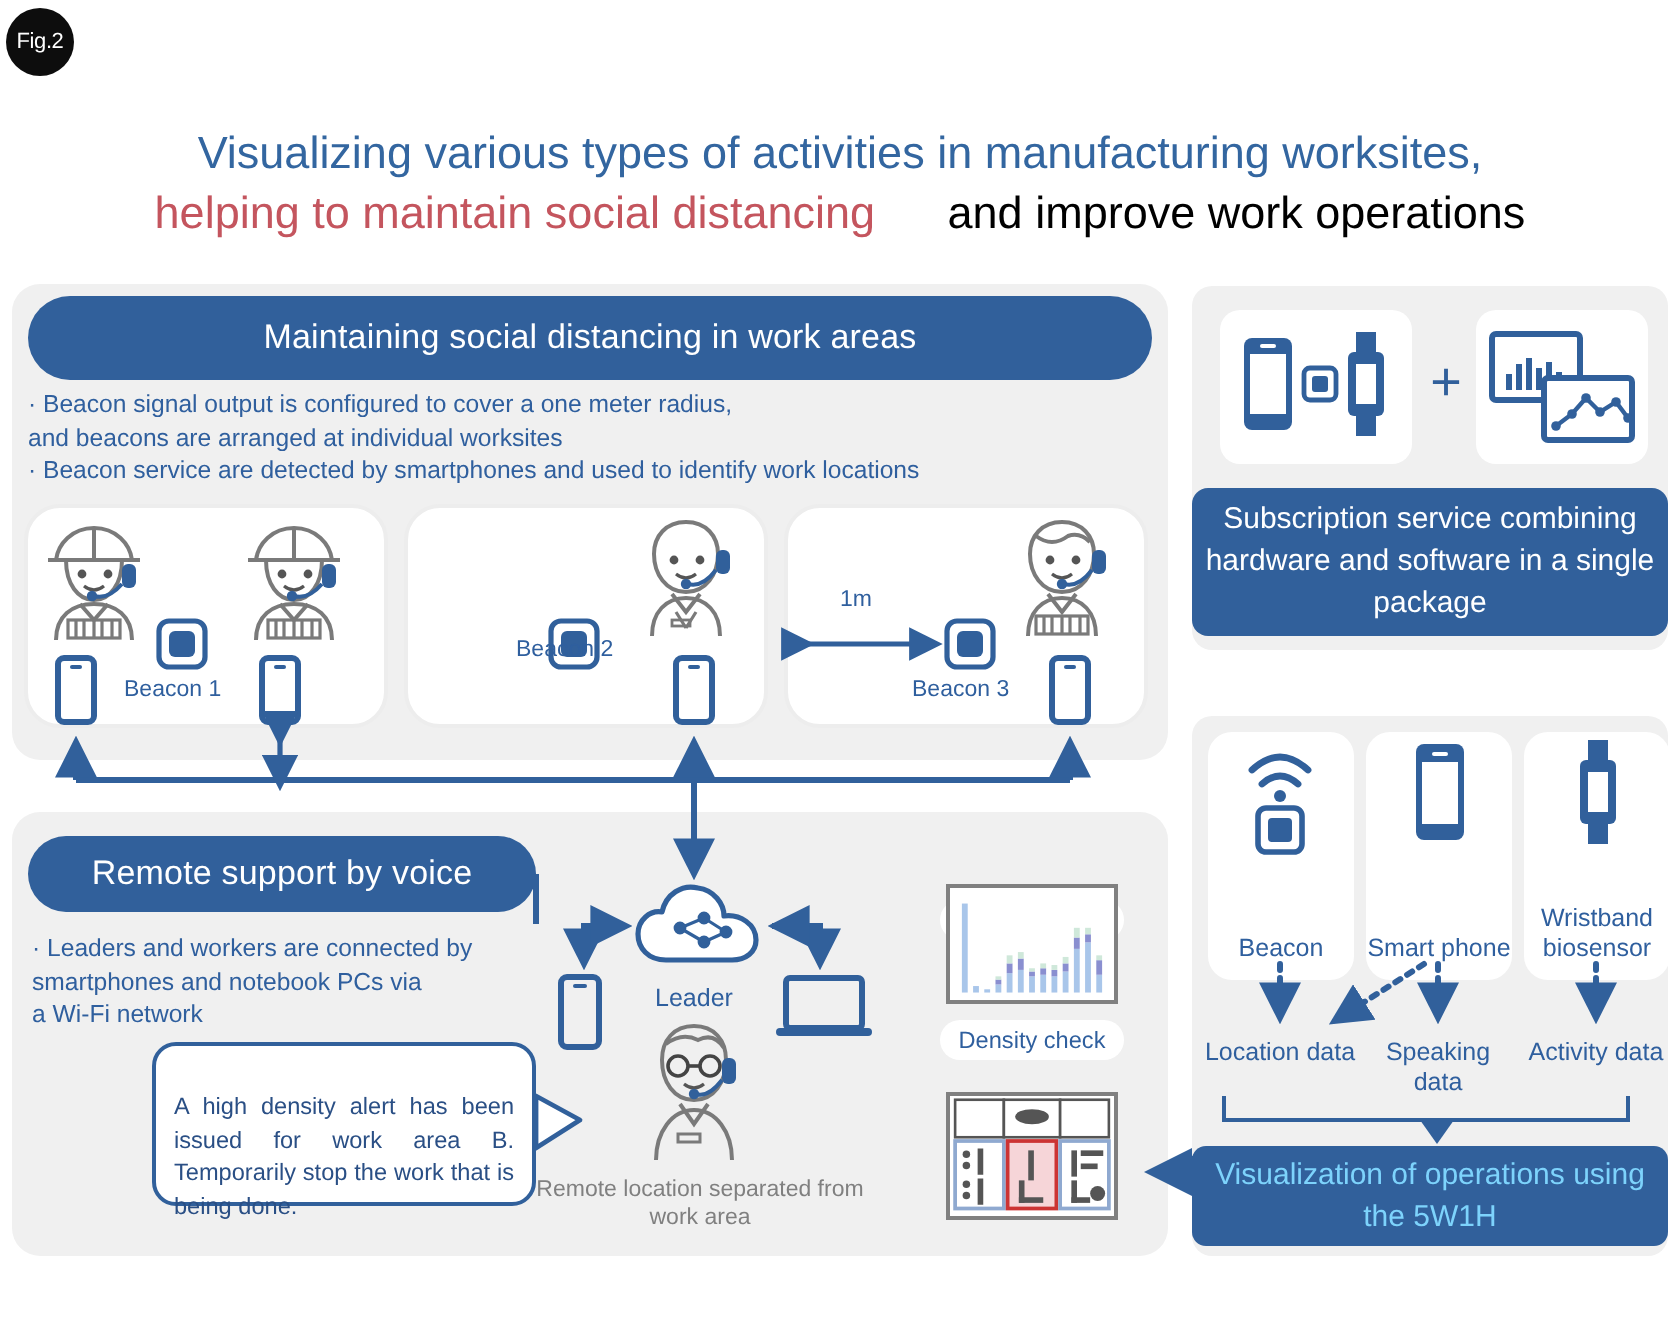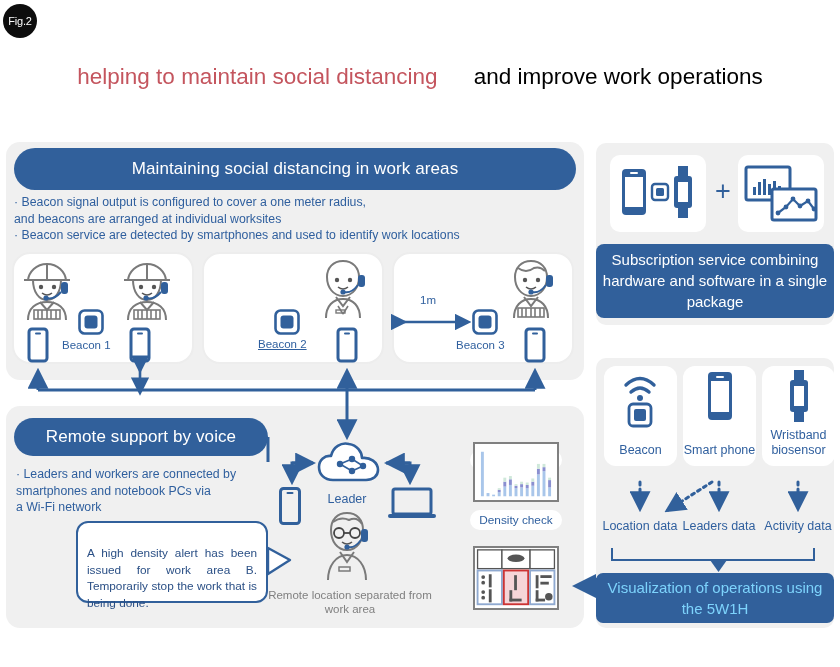--- a/index.html
+++ b/index.html
@@ -70,21 +70,21 @@
   #sub-card-a { left: 610px; top: 155px; width: 96px; height: 77px; }
   #sub-card-b { left: 738px; top: 155px; width: 86px; height: 77px; }
   #plus-sign { position: absolute; left: 712px; top: 180px; width: 22px; height: 22px; color: #31609b; font-size: 27px; line-height: 22px; text-align: center; }
   #sub-caption {
     position: absolute; left: 596px; top: 244px; width: 238px; height: 74px;
     background: #31609b; color: #fff; border-radius: 8px;
     font-size: 15px; line-height: 21px; text-align: center; padding-top: 5px;
   }
 
   
-  .dev-card { position: absolute; background: #fff; border-radius: 12px; width: 73px; height: 100px; top: 366px; }
+  .dev-card { position: absolute; background: #fff; border-radius: 12px; width: 73px; height: 124px; top: 366px; }
   #dev-beacon { left: 604px; }
   #dev-phone { left: 683px; }
   #dev-wrist { left: 762px; }
   .dev-lbl { position: absolute; left: 0; width: 73px; bottom: 8px; text-align: center; font-size: 12.5px; line-height: 15px; color: #2f5f9e; }
   .data-lbl { position: absolute; width: 78px; text-align: center; font-size: 12.5px; line-height: 15px; color: #2f5f9e; }
   #dl-location { left: 601px; top: 519px; }
   #dl-speaking { left: 680px; top: 519px; }
   #dl-activity { left: 759px; top: 519px; }
   #viz-caption {
     position: absolute; left: 596px; top: 573px; width: 238px; height: 50px;
@@ -117,20 +117,21 @@
   #arrows { position: absolute; left: 0; top: 0; width: 840px; height: 667px; pointer-events: none; }
 </style>
 </head>
 <body>
 
 <div id="header">
   <div id="fig-badge">Fig.2</div>
 </div>
 
 <div id="title">
+  <div class="line">Visualizing various types of activities in manufacturing worksites,</div>
   <div class="line"><span class="red">helping to maintain social distancing</span><span class="blue"> and improve work operations</span></div>
 </div>
 
 <div class="panel" id="panel-distancing"></div>
 <div class="pill-head" id="head-distancing">Maintaining social distancing in work areas</div>
 <div class="bullets" id="bullets-distancing">
   <p>· Beacon signal output is configured to cover a one meter radius,</p>
   <p>   and beacons are arranged at individual worksites</p>
   <p>· Beacon service are detected by smartphones and used to identify work locations</p>
 </div>
@@ -223,21 +224,21 @@
 <svg class="beacon-ic" style="left:274px; top:309px;" viewBox="0 0 26 26">
   <rect x="1.5" y="1.5" width="23" height="23" rx="5" fill="none" stroke="#31609b" stroke-width="2.6"></rect>
   <rect x="6.5" y="6.5" width="13" height="13" rx="3" fill="#31609b"></rect>
 </svg>
 <svg class="beacon-ic" style="left:472px; top:309px;" viewBox="0 0 26 26">
   <rect x="1.5" y="1.5" width="23" height="23" rx="5" fill="none" stroke="#31609b" stroke-width="2.6"></rect>
   <rect x="6.5" y="6.5" width="13" height="13" rx="3" fill="#31609b"></rect>
 </svg>
 
 <div class="beacon-lbl" style="left:62px; top:339px;">Beacon 1</div>
-<div class="beacon-lbl" style="left:258px; top:338px;text-decoration:underline;">Beacon 2</div>
+<div class="beacon-lbl" style="left:258px; top:319px;">Beacon 2</div>
 <div class="beacon-lbl" style="left:456px; top:339px;">Beacon 3</div>
 <div id="dist-lbl">1m</div>
 
 <svg class="phone-ic" style="left:28px; top:328px;" viewBox="0 0 20 34">
   <rect x="1" y="1" width="18" height="32" rx="3" fill="none" stroke="#31609b" stroke-width="3"></rect>
   <rect x="7" y="4.5" width="6" height="2" rx="1" fill="#31609b"></rect>
 </svg>
 <svg class="phone-ic" style="left:130px; top:328px;" viewBox="0 0 20 34">
   <rect x="1" y="1" width="18" height="32" rx="3" fill="none" stroke="#31609b" stroke-width="3"></rect>
   <rect x="7" y="4.5" width="6" height="2" rx="1" fill="#31609b"></rect>
@@ -444,21 +445,21 @@
   <svg viewBox="0 0 73 62" style="width:73px;height:62px;">
     <rect x="32" y="4" width="10" height="10" fill="#31609b"></rect>
     <rect x="32" y="46" width="10" height="10" fill="#31609b"></rect>
     <rect x="28" y="14" width="18" height="32" rx="3" fill="#31609b"></rect>
     <rect x="32" y="20" width="10" height="20" fill="#fff"></rect>
   </svg>
   <div class="dev-lbl">Wristband biosensor</div>
 </div>
 
 <div class="data-lbl" id="dl-location">Location data</div>
-<div class="data-lbl" id="dl-speaking">Leaders data</div>
+<div class="data-lbl" id="dl-speaking">Speaking data</div>
 <div class="data-lbl" id="dl-activity">Activity data</div>
 
 <div id="viz-caption">Visualization of operations using the 5W1H</div>
 
 <svg id="arrows">
   <defs>
     <marker id="ah" markerWidth="7" markerHeight="7" refX="5.6" refY="3.5" orient="auto">
       <path d="M0,0 L7,3.5 L0,7 Z" fill="#31609b"></path>
     </marker>
   </defs>

